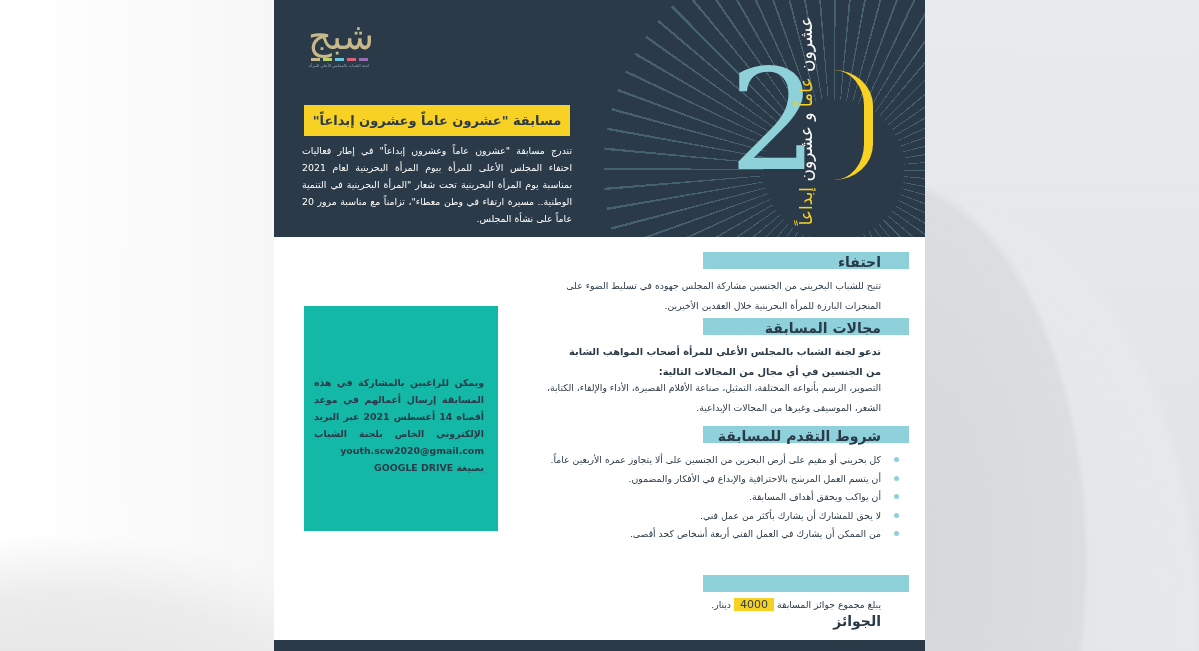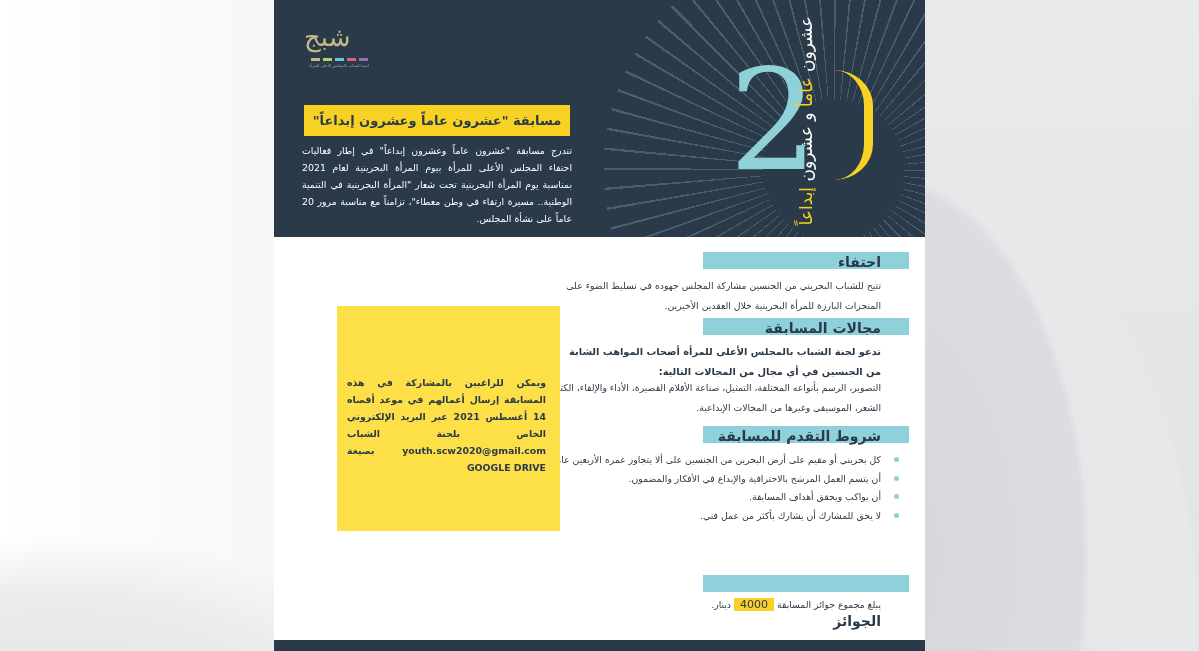--- a/index.html
+++ b/index.html
@@ -30,22 +30,22 @@
     background:#2b3a48; overflow:hidden;
   }
   .burst {
     position:absolute; left:330px; top:-60px; width:460px; height:460px;
     background: repeating-conic-gradient(from 0deg at 50% 50%, rgba(120,170,185,0.35) 0deg 0.6deg, rgba(0,0,0,0) 0.6deg 5deg);
     -webkit-mask: radial-gradient(circle at 50% 50%, transparent 0 70px, #000 71px 230px, transparent 231px);
     mask: radial-gradient(circle at 50% 50%, transparent 0 70px, #000 71px 230px, transparent 231px);
   }
   .logo { position:absolute; left:30px; top:20px; width:70px; height:62px; direction:ltr; }
   .logo-mark {
-    font-family:"DejaVu Serif", serif; font-size:26px; color:#c8b98a; line-height:34px;
-    text-align:left; letter-spacing:-1px;
+    font-family:"DejaVu Serif", serif; font-size:37px; color:#c8b98a; line-height:34px;
+    text-align:right; letter-spacing:-1px;
   }
   .logo-bars { display:flex; gap:3px; justify-content:center; margin-top:4px; }
   .logo-bars span { width:9px; height:3px; display:block; }
   .logo-caption { font-size:4px; color:#9aa8b6; text-align:center; margin-top:2px; }
   .title-bar {
     position:absolute; left:30px; top:105px; width:266px; height:31px;
     background:#f7d224; color:#2b3a48; font-size:13px; font-weight:bold;
     display:flex; align-items:center; justify-content:center;
   }
   .intro {
@@ -79,21 +79,21 @@
   .para.bold { font-weight:bold; font-size:9.8px; }
   .bullets { position:absolute; right:44px; top:451px; margin:0; padding:0; list-style:none; }
   .bullets li {
     position:relative; color:#2b3a48; font-size:9.3px; line-height:18.5px; text-align:right;
   }
   .bullet-dot {
     position:absolute; right:-18px; top:6px; width:5px; height:5px; border-radius:50%;
     background:#8fd1da;
   }
   .side-box {
-    position:absolute; left:30px; top:306px; width:223px; height:225px; background:#fde047;margin-left:33px;
+    position:absolute; left:30px; top:306px; width:194px; height:225px; background:#14b8a6;
   }
   .side-text {
     position:absolute; left:10px; right:14px; top:68px; color:#2b3a48;
     font-size:9.4px; font-weight:bold; line-height:17px; text-align:justify;
   }
   .prize-row {
     position:absolute; right:44px; top:598px; font-size:9.3px; color:#2b3a48; white-space:nowrap;
   }
   .prize-amount { background:#f7d224; padding:0 6px; font-size:11px; }
   .footer {
@@ -149,20 +149,21 @@
   <div class="para bold" style="top:342px; width:330px;">تدعو لجنة الشباب بالمجلس الأعلى للمرأة أصحاب المواهب الشابة من الجنسين في أي مجال من المجالات التالية:</div>
   <div class="para" style="top:378px; width:340px;">التصوير، الرسم بأنواعه المختلفة، التمثيل، صناعة الأفلام القصيرة، الأداء والإلقاء، الكتابة، الشعر، الموسيقى وغيرها من المجالات الإبداعية.</div>
 
   <div class="section-bar" style="top:426px;"></div>
   <div class="section-title" style="right:44px; top:428px;">شروط التقدم للمسابقة</div>
   <ul class="bullets">
     <li><span class="bullet-dot"></span><span>كل بحريني أو مقيم على أرض البحرين من الجنسين على ألا يتجاوز عمره الأربعين عاماً.</span></li>
     <li><span class="bullet-dot"></span><span>أن يتسم العمل المرشح بالاحترافية والإبداع في الأفكار والمضمون.</span></li>
     <li><span class="bullet-dot"></span><span>أن يواكب ويحقق أهداف المسابقة.</span></li>
     <li><span class="bullet-dot"></span><span>لا يحق للمشارك أن يشارك بأكثر من عمل فني.</span></li>
+    <li><span class="bullet-dot"></span><span>من الممكن أن يشارك في العمل الفني أربعة أشخاص كحد أقصى.</span></li>
   </ul>
 
   <div class="section-bar" style="top:575px;"></div>
   <div class="section-title" style="right:44px; top:577px;margin-top:36px;">الجوائز</div>
   <div class="prize-row">
     <span>يبلغ مجموع جوائز المسابقة</span>
     <span class="prize-amount">4000</span>
     <span>دينار.</span>
   </div>
 

